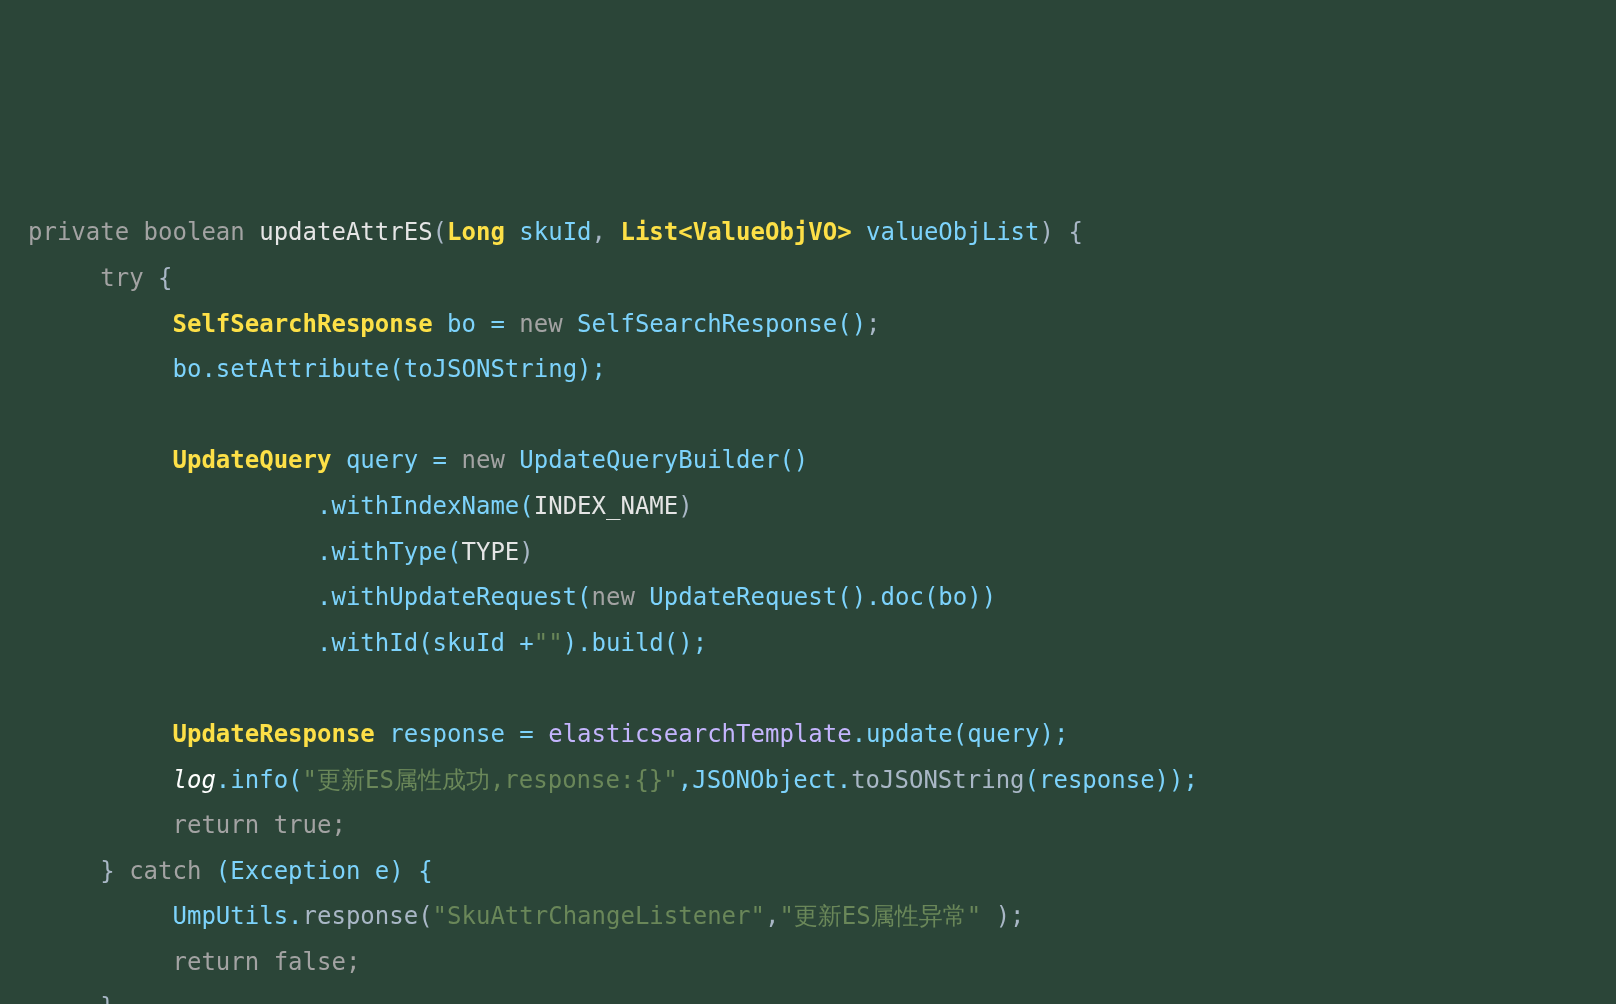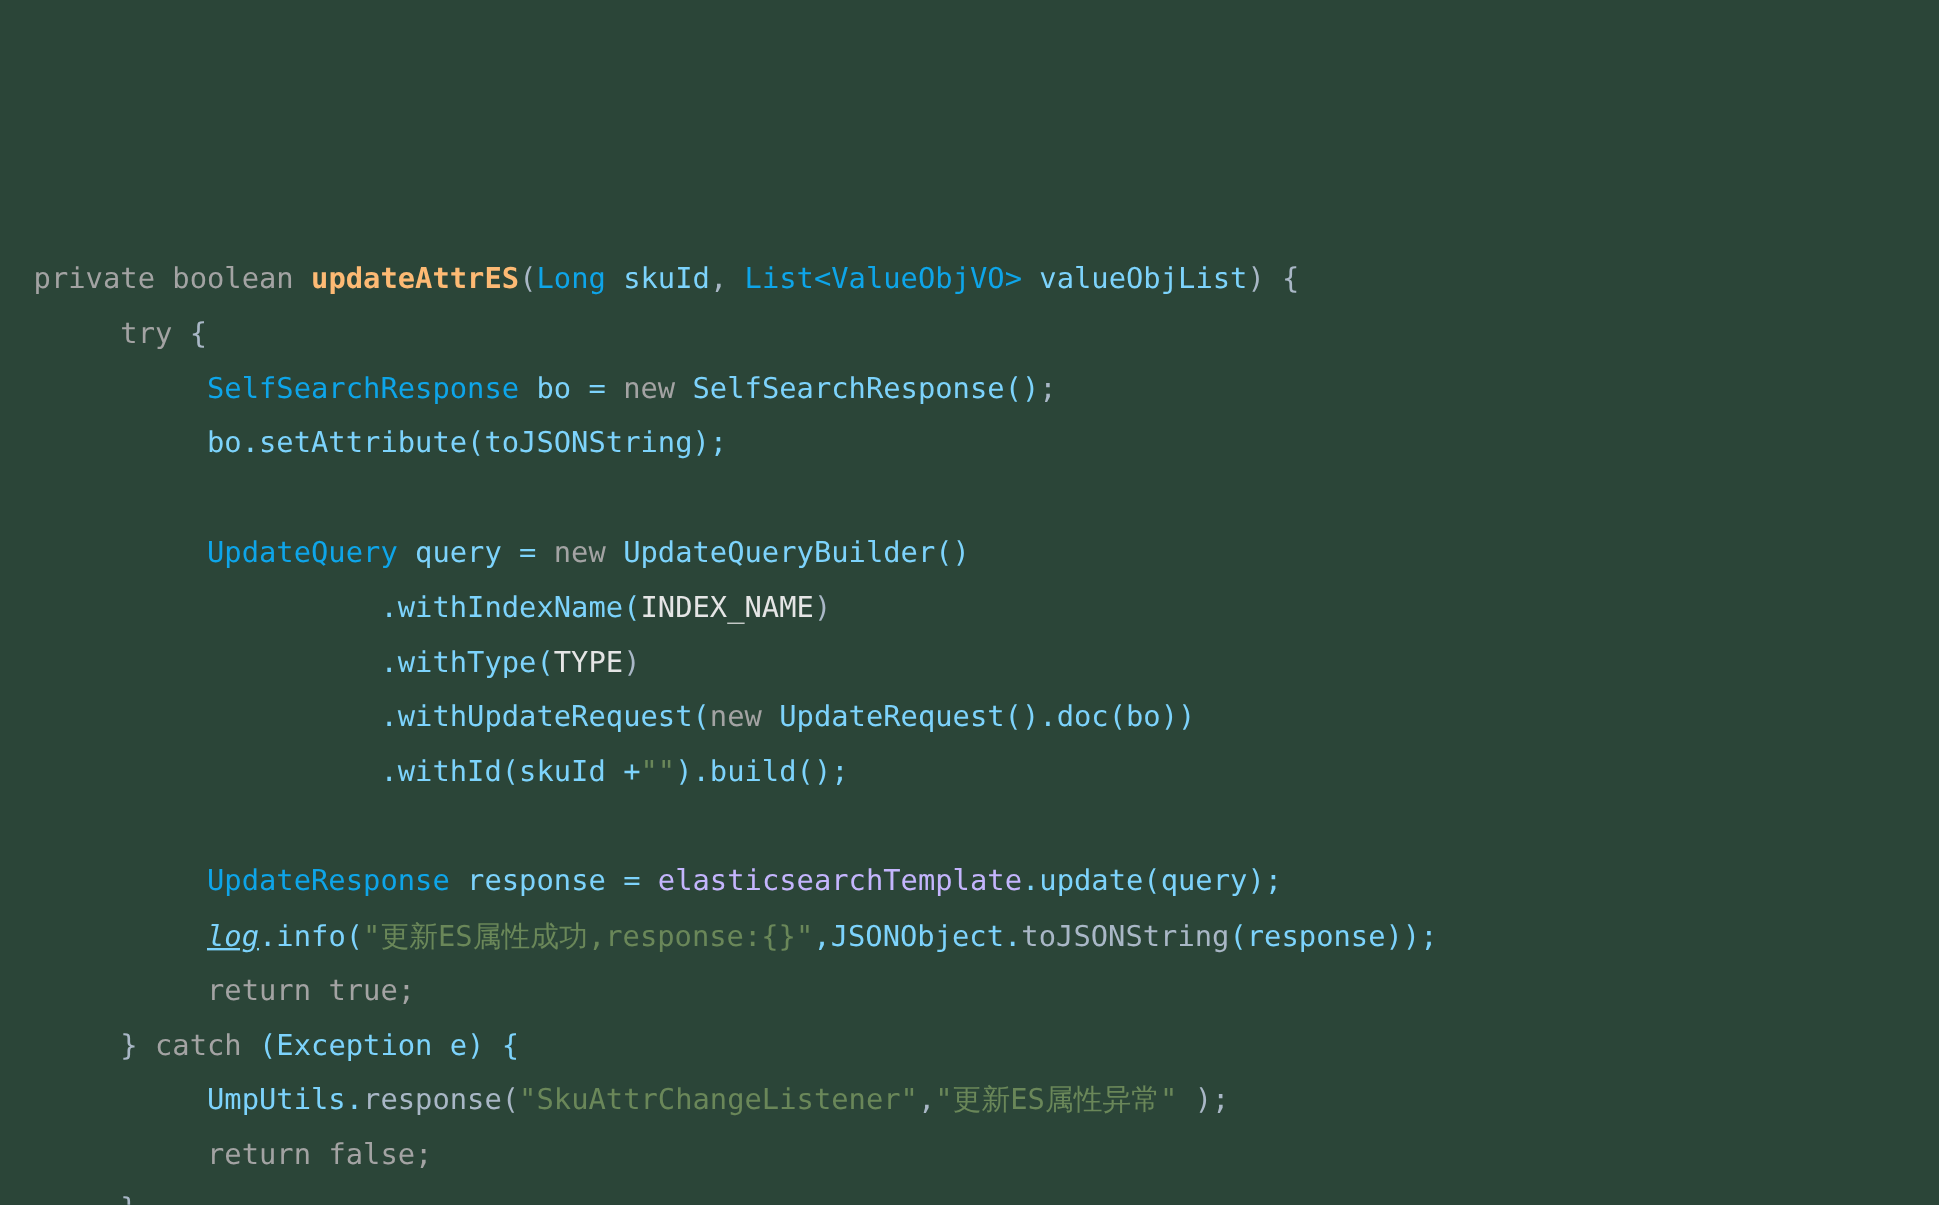--- a/index.html
+++ b/index.html
@@ -12,28 +12,28 @@
       width: 1616px;
       height: 1004px;
       font-family: 'Menlo', 'Monaco', 'Consolas', monospace;
       font-size: 24px;
       line-height: 1.9;
       padding: 28px 28px;
       color: #a9b7c6;
       white-space: pre;
     }
     .kw-orange { color: #a3a3a3; }
-    .fn-yellow { color: #fdba74; font-weight: bold; }
-    .type { color: #0ea5e9; }
+    .fn-yellow { color: #e5e5e5; }
+    .type { color: #fde047; font-weight: bold; }
     .ident { color: #7dd3fc; }
     .punc { color: #a9b7c6; }
     .const-purple { color: #e5e5e5; }
     .field-purple { color: #c4b5fd; }
     .str-green { color: #6a8759; }
-    .static-ital { font-style: italic; color: #7dd3fc; text-decoration: underline; }
+    .static-ital { font-style: italic; color: #ffffff; }
     .method-ital { color: #a9b7c6; }
     pre {
       font-family: inherit;
     }
   </style>
 </head>
 <body>
 
 
 

